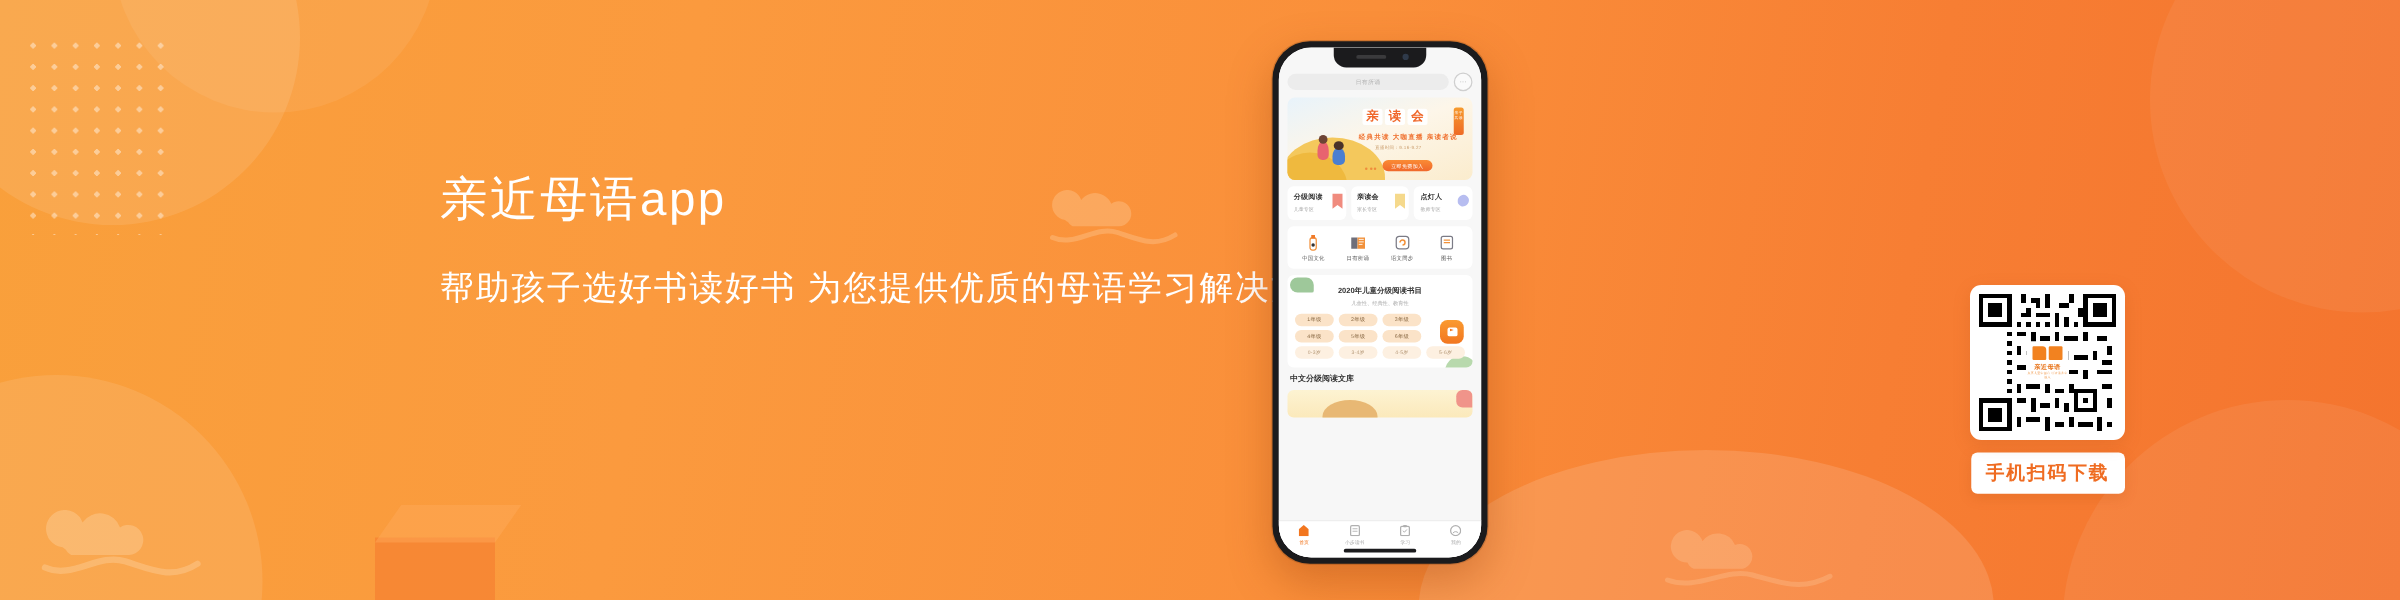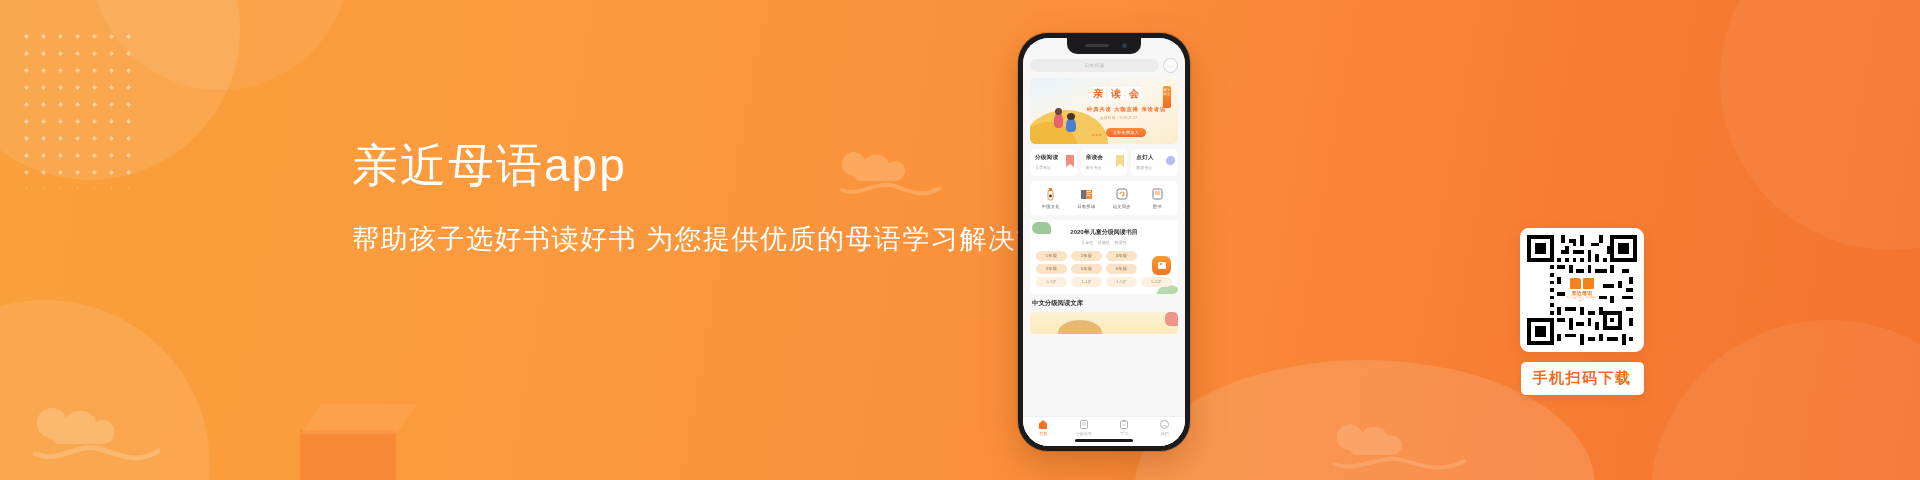--- a/index.html
+++ b/index.html
@@ -88,21 +88,21 @@
     font-size:72px;
     font-weight:bold;
     color:#ffffff;
     letter-spacing:6px;
     line-height:1.12;
     white-space:nowrap;
     text-shadow:0 2px 6px rgba(190,85,20,0.18);
   }
   .subhead {
     margin-top:46px;
-    font-size:46px;
+    font-size:38px;
     font-weight:400;
     color:#ffffff;
     letter-spacing:2px;
     line-height:1.2;
     white-space:nowrap;
   }
   .tagline {
     margin-top:28px;
     font-size:27px;
     font-weight:300;
@@ -317,21 +317,21 @@
     padding-top:3px;
     border-top:0.5px solid #eee;
   }
   .p-tab { flex:1; text-align:center; }
   .p-tab .ti { height:9px; display:flex;align-items:center;justify-content:center; }
   .p-tab .tl { font-size:3.9px; color:#a9a9a9; margin-top:2px; }
   .p-tab.active .tl { color:#f2761f; }
 
   
   .qr-wrap {
-    position:absolute; left:1520px; top:228px;
+    position:absolute; left:1576px; top:228px;
     width:124px;
     text-align:center;
   }
   .qr-card {
     width:124px; height:124px;
     background:#ffffff;
     border-radius:9px;
     padding:7px;
     box-sizing:border-box;
     position:relative;

